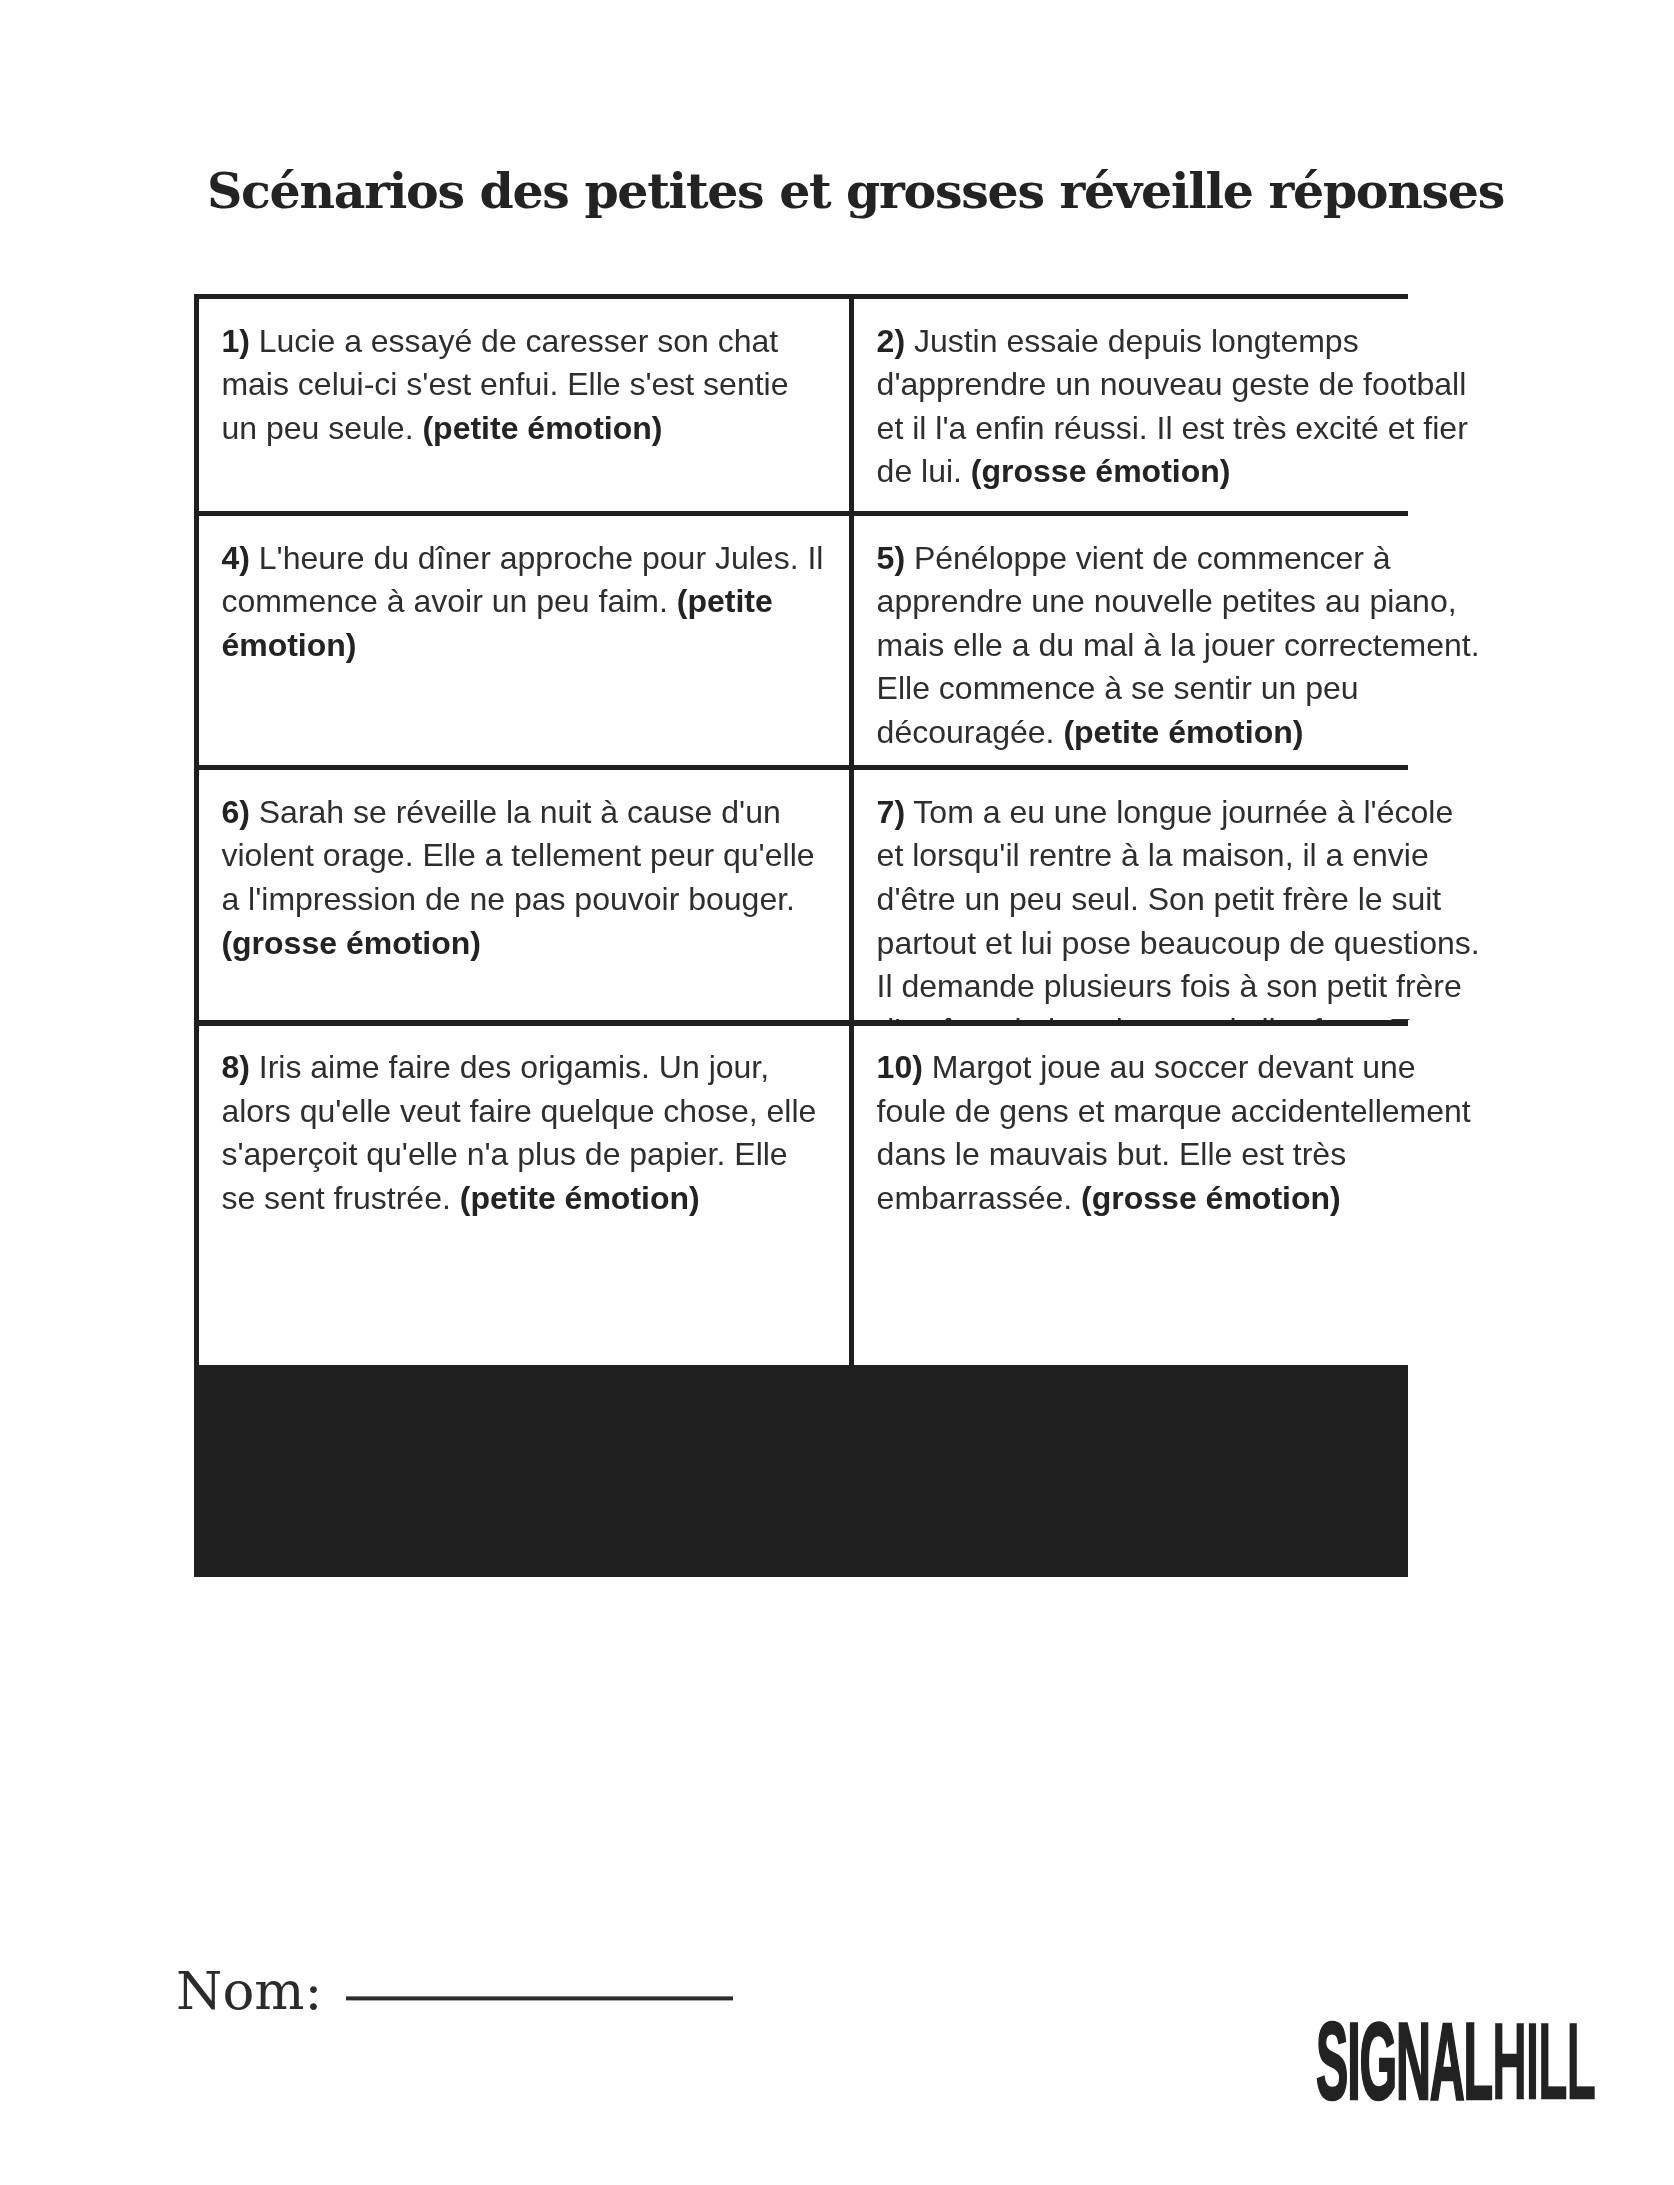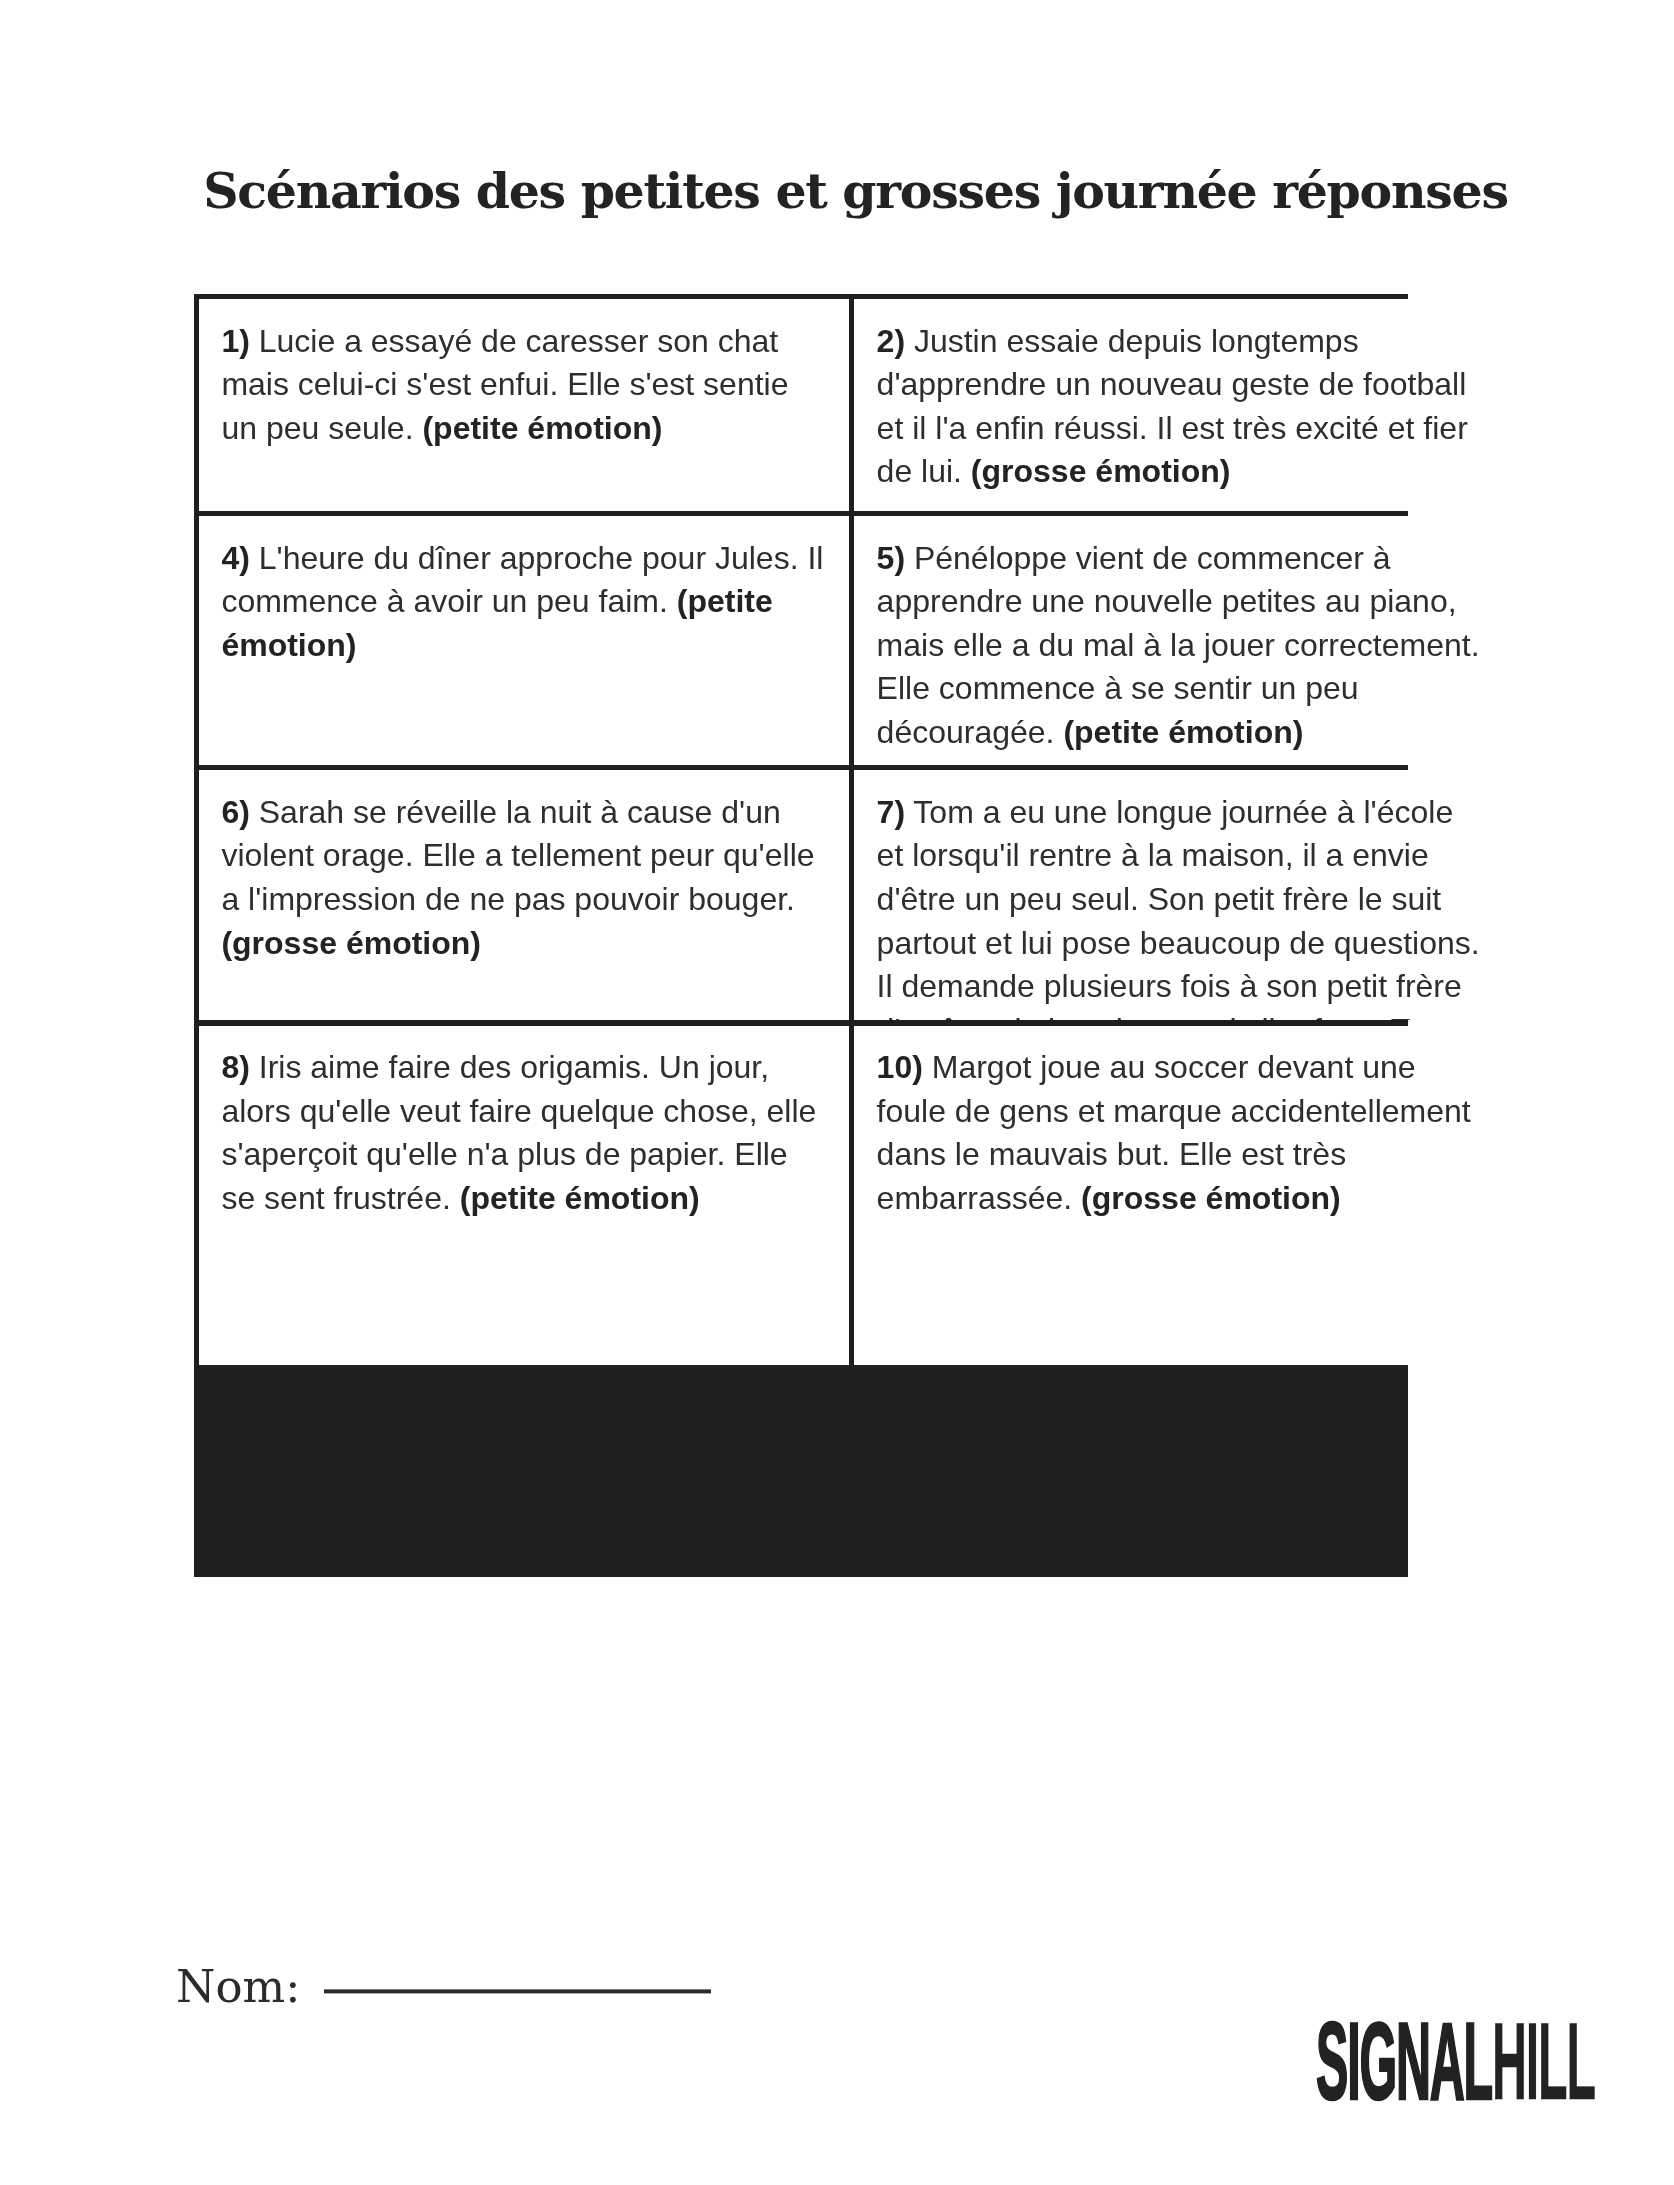--- a/index.html
+++ b/index.html
@@ -41,21 +41,21 @@
     overflow: hidden;
   }
   .cell b, .cell .num, .cell .emotion {
     font-weight: 700;
     color: #232323;
   }
   .footer-name {
     position: absolute;
     left: 176px; top: 1960px;
     font-family: "DejaVu Serif", serif;
-    font-size: 45px;
+    font-size: 53px;
     color: #2b2b2b;
   }
   .name-line {
     display: inline-block;
     width: 387px;
     border-bottom: 4.3px solid #2b2b2b;
     transform: translateY(-8.6px);
     margin-left: 24px;
   }
   .logo {
@@ -70,21 +70,21 @@
     white-space: nowrap;
     transform: scaleX(0.44);
     transform-origin: right top;
   }
   .logo .logo-signal { -webkit-text-stroke: 2.6px #222222; }
   .logo .logo-hill   { -webkit-text-stroke: 0.4px #222222; }
 </style>
 </head>
 <body>
 
-<h1 class="page-title">Scénarios des petites et grosses journée réponses</h1>
+<h1 class="page-title">Scénarios des petites et grosses réveille réponses</h1>
 
 <div class="scenario-table">
   <div class="cell"><span class="num">1)</span><span> Lucie a essayé de caresser son chat mais celui-ci s'est enfui. Elle s'est sentie un peu seule. </span><span class="emotion">(petite émotion)</span></div>
   <div class="cell"><span class="num">2)</span><span> Justin essaie depuis longtemps d'apprendre un nouveau geste de football et il l'a enfin réussi. Il est très excité et fier de lui. </span><span class="emotion">(grosse émotion)</span></div>
   <div class="cell"><span class="num">4)</span><span> L'heure du dîner approche pour Jules. Il commence à avoir un peu faim. </span><span class="emotion">(petite émotion)</span></div>
   <div class="cell"><span class="num">5)</span><span> Pénéloppe vient de commencer à apprendre une nouvelle petites au piano, mais elle a du mal à la jouer correctement. Elle commence à se sentir un peu découragée. </span><span class="emotion">(petite émotion)</span></div>
   <div class="cell"><span class="num">6)</span><span> Sarah se réveille la nuit à cause d'un violent orage. Elle a tellement peur qu'elle a l'impression de ne pas pouvoir bouger. </span><span class="emotion">(grosse émotion)</span></div>
   <div class="cell"><span class="num">7)</span><span> Tom a eu une longue journée à l'école et lorsqu'il rentre à la maison, il a envie d'être un peu seul. Son petit frère le suit partout et lui pose beaucoup de questions. Il demande plusieurs fois à son petit frère d'arrêter de le suivre, mais il refuse. Tom est très agacé. </span><span class="emotion">(grosse émotion)</span></div>
   <div class="cell"><span class="num">8)</span><span> Iris aime faire des origamis. Un jour, alors qu'elle veut faire quelque chose, elle s'aperçoit qu'elle n'a plus de papier. Elle se sent frustrée. </span><span class="emotion">(petite émotion)</span></div>
   <div class="cell"><span class="num">10)</span><span> Margot joue au soccer devant une foule de gens et marque accidentellement dans le mauvais but. Elle est très embarrassée. </span><span class="emotion">(grosse émotion)</span></div>

